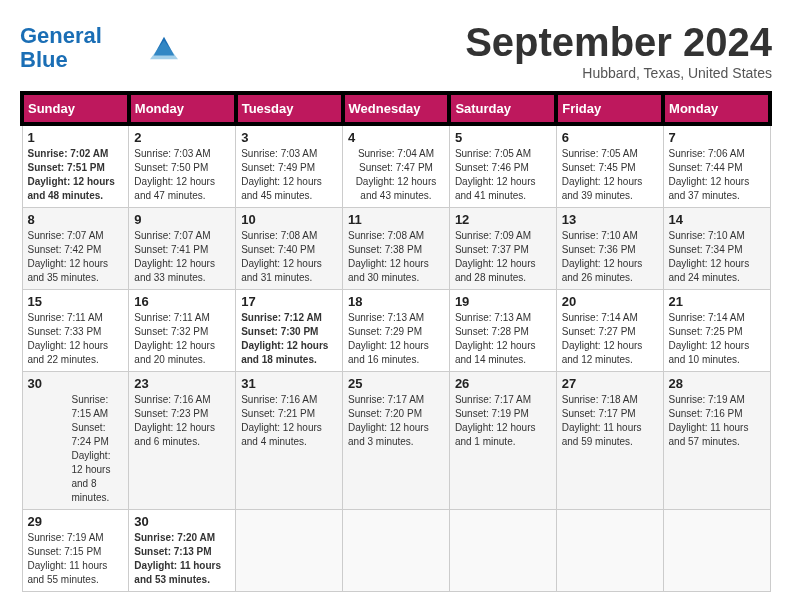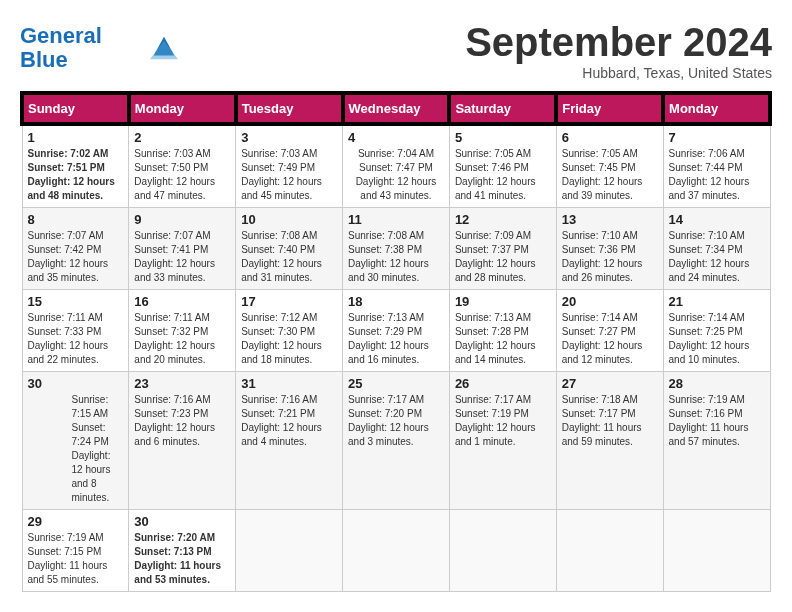--- a/index.html
+++ b/index.html
@@ -237,21 +237,21 @@
         </td>
         <td>
           <span class="day-num">16</span>
           <div class="day-info" style="white-space: pre-line;">Sunrise: 7:11 AM
 Sunset: 7:32 PM
 Daylight: 12 hours
 and 20 minutes.</div>
         </td>
         <td>
           <span class="day-num">17</span>
-          <div class="day-info" style="white-space: pre-line;">Sunrise: 7:12 AM
+          <div class="day-info" style="white-space: pre-line; font-weight: bold;">Sunrise: 7:12 AM
 Sunset: 7:30 PM
 Daylight: 12 hours
 and 18 minutes.</div>
         </td>
         <td>
           <span class="day-num">18</span>
           <div class="day-info" style="white-space: pre-line;">Sunrise: 7:13 AM
 Sunset: 7:29 PM
 Daylight: 12 hours
 and 16 minutes.</div>

